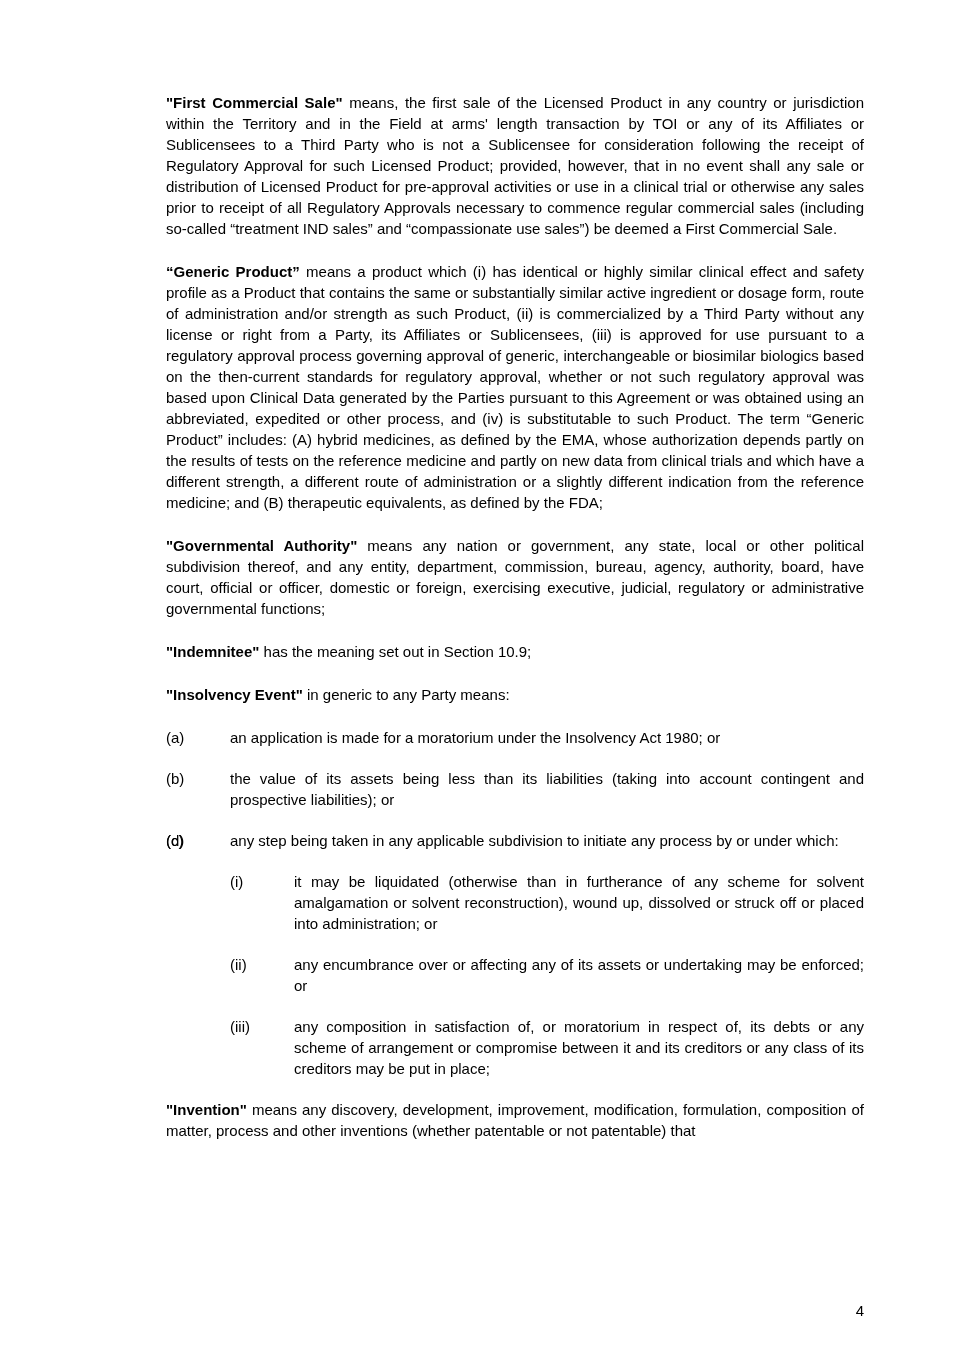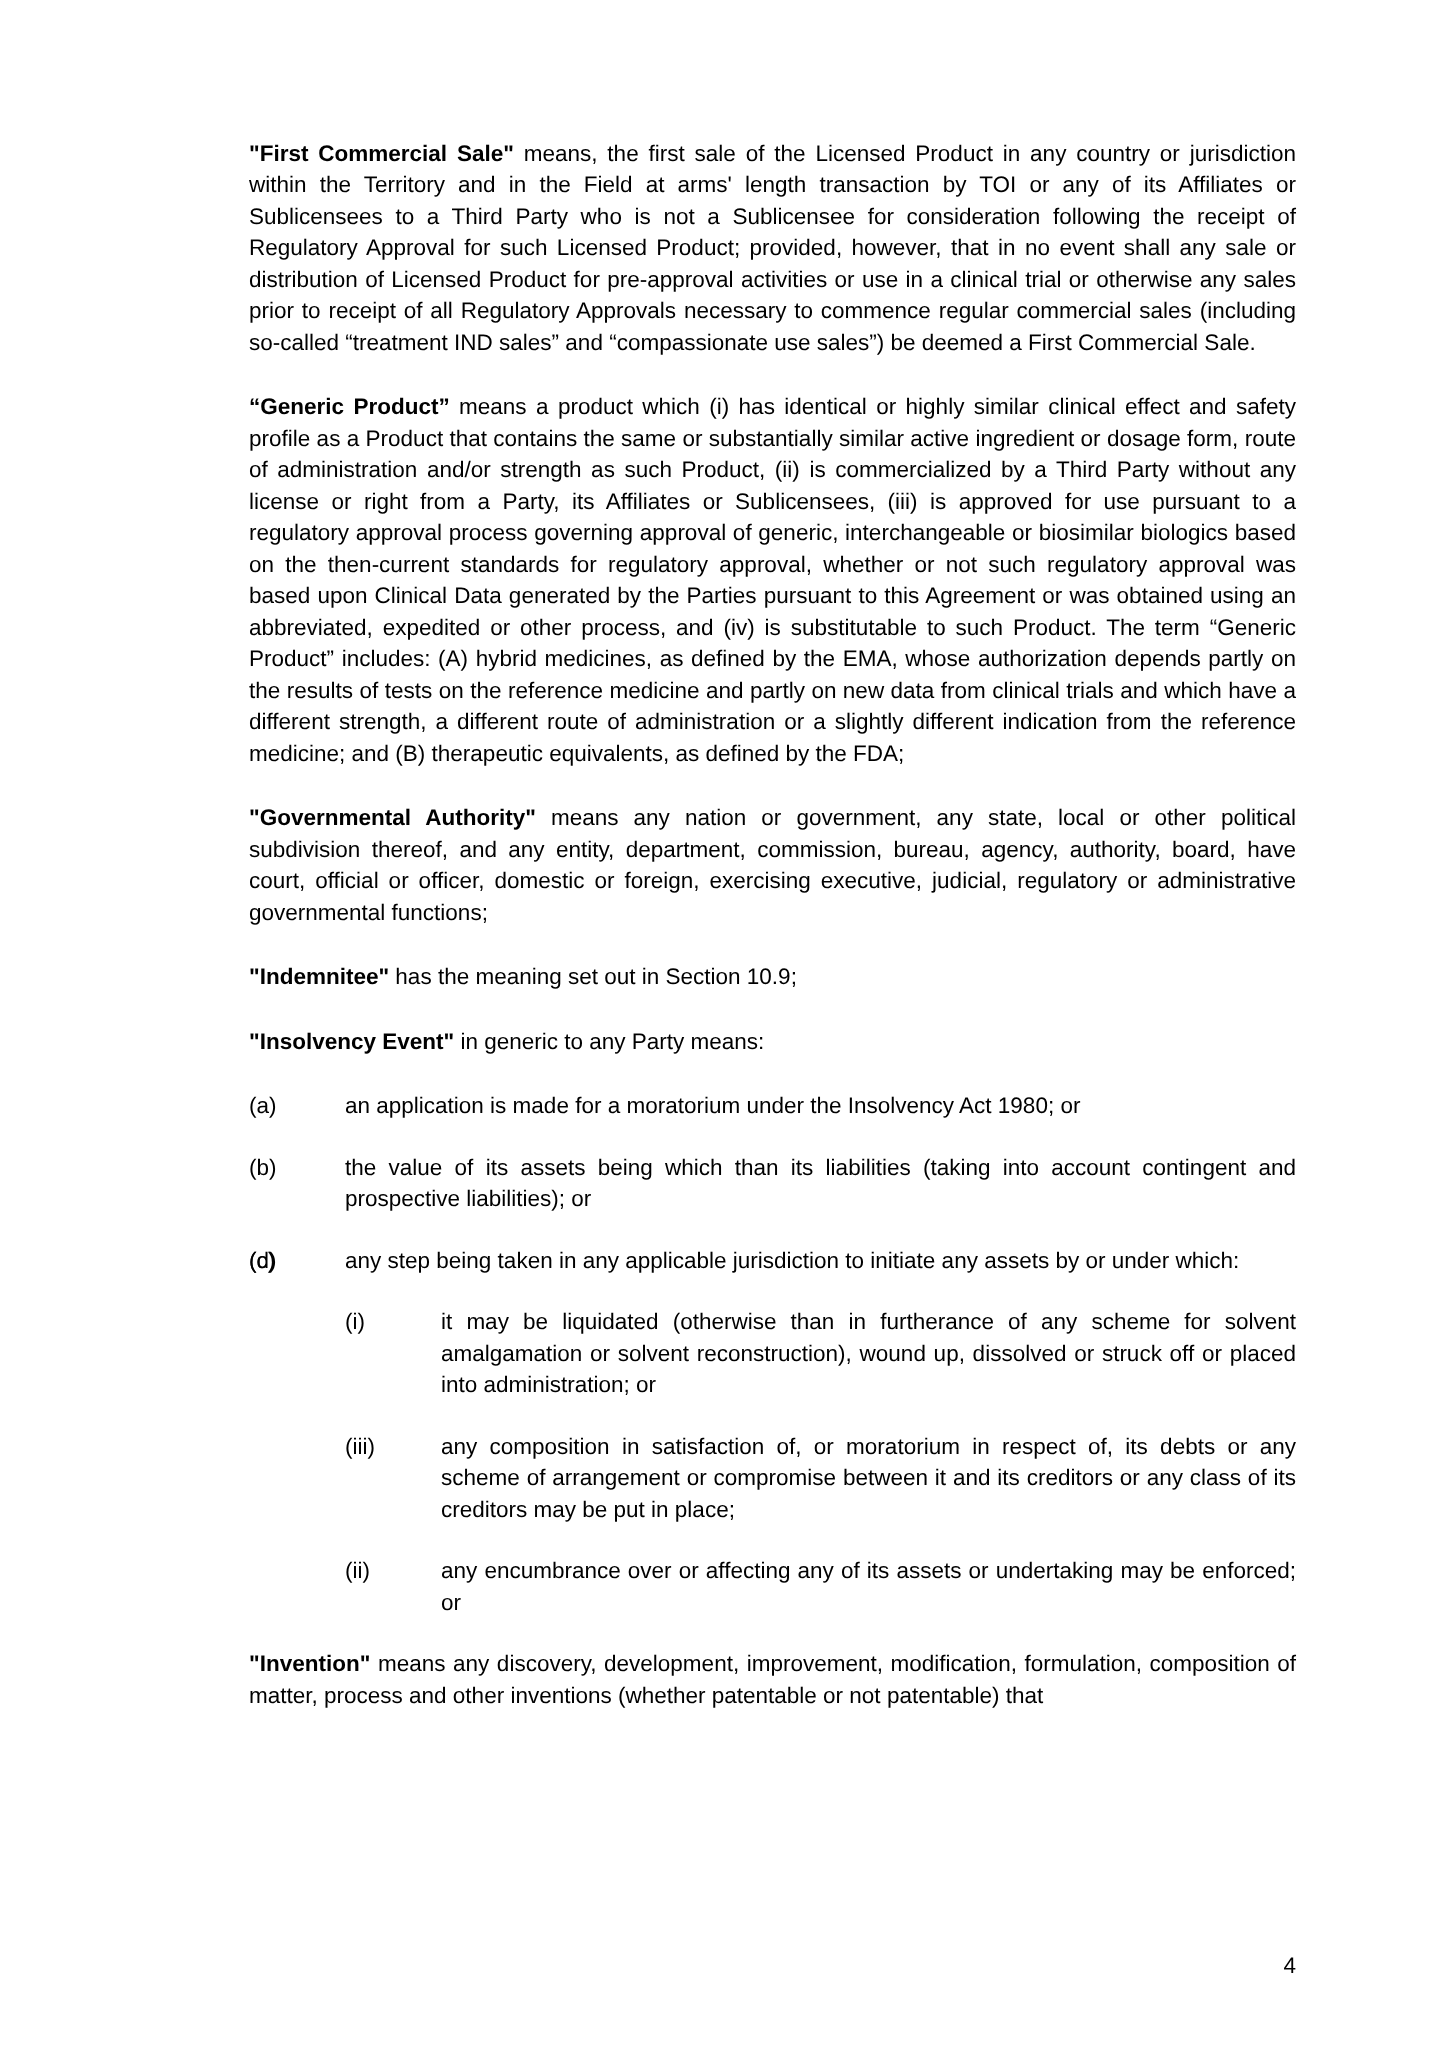--- a/index.html
+++ b/index.html
@@ -60,40 +60,40 @@
 
   <p class="para"><span class="term">"Indemnitee"</span><span> has the meaning set out in Section 10.9;</span></p>
 
   <p class="para"><span class="term">"Insolvency Event"</span><span> in generic to any Party means:</span></p>
 
   <div class="list-item-l1">
     <span class="marker">(a)</span><span>an application is made for a moratorium under the Insolvency Act 1980; or</span>
   </div>
 
   <div class="list-item-l1">
-    <span class="marker">(b)</span><span>the value of its assets being which than its liabilities (taking into account contingent and prospective liabilities); or</span>
+    <span class="marker">(b)</span><span>the value of its assets being less than its liabilities (taking into account contingent and prospective liabilities); or</span>
   </div>
 
   <div class="list-item-l1">
     <span class="marker">(c)</span>
   </div>
 
   <div class="list-item-l1">
-    <span class="marker">(d)</span><span>any step being taken in any applicable jurisdiction to initiate any assets by or under which:</span>
+    <span class="marker">(d)</span><span>any step being taken in any applicable subdivision to initiate any process by or under which:</span>
   </div>
 
   <div class="list-item-l2">
     <span class="marker">(i)</span><span>it may be liquidated (otherwise than in furtherance of any scheme for solvent amalgamation or solvent reconstruction), wound up, dissolved or struck off or placed into administration; or</span>
   </div>
 
   <div class="list-item-l2">
-    <span class="marker">(iii)</span><span>any composition in satisfaction of, or moratorium in respect of, its debts or any scheme of arrangement or compromise between it and its creditors or any class of its creditors may be put in place;</span>
+    <span class="marker">(ii)</span><span>any encumbrance over or affecting any of its assets or undertaking may be enforced; or</span>
   </div>
 
   <div class="list-item-l2">
-    <span class="marker">(ii)</span><span>any encumbrance over or affecting any of its assets or undertaking may be enforced; or</span>
+    <span class="marker">(iii)</span><span>any composition in satisfaction of, or moratorium in respect of, its debts or any scheme of arrangement or compromise between it and its creditors or any class of its creditors may be put in place;</span>
   </div>
 
   <p class="para"><span class="term">"Invention"</span><span> means any discovery, development, improvement, modification, formulation, composition of matter, process and other inventions (whether patentable or not patentable) that</span></p>
 
   <div class="page-number">4</div>
 
 </div>
 
 </body></html>

